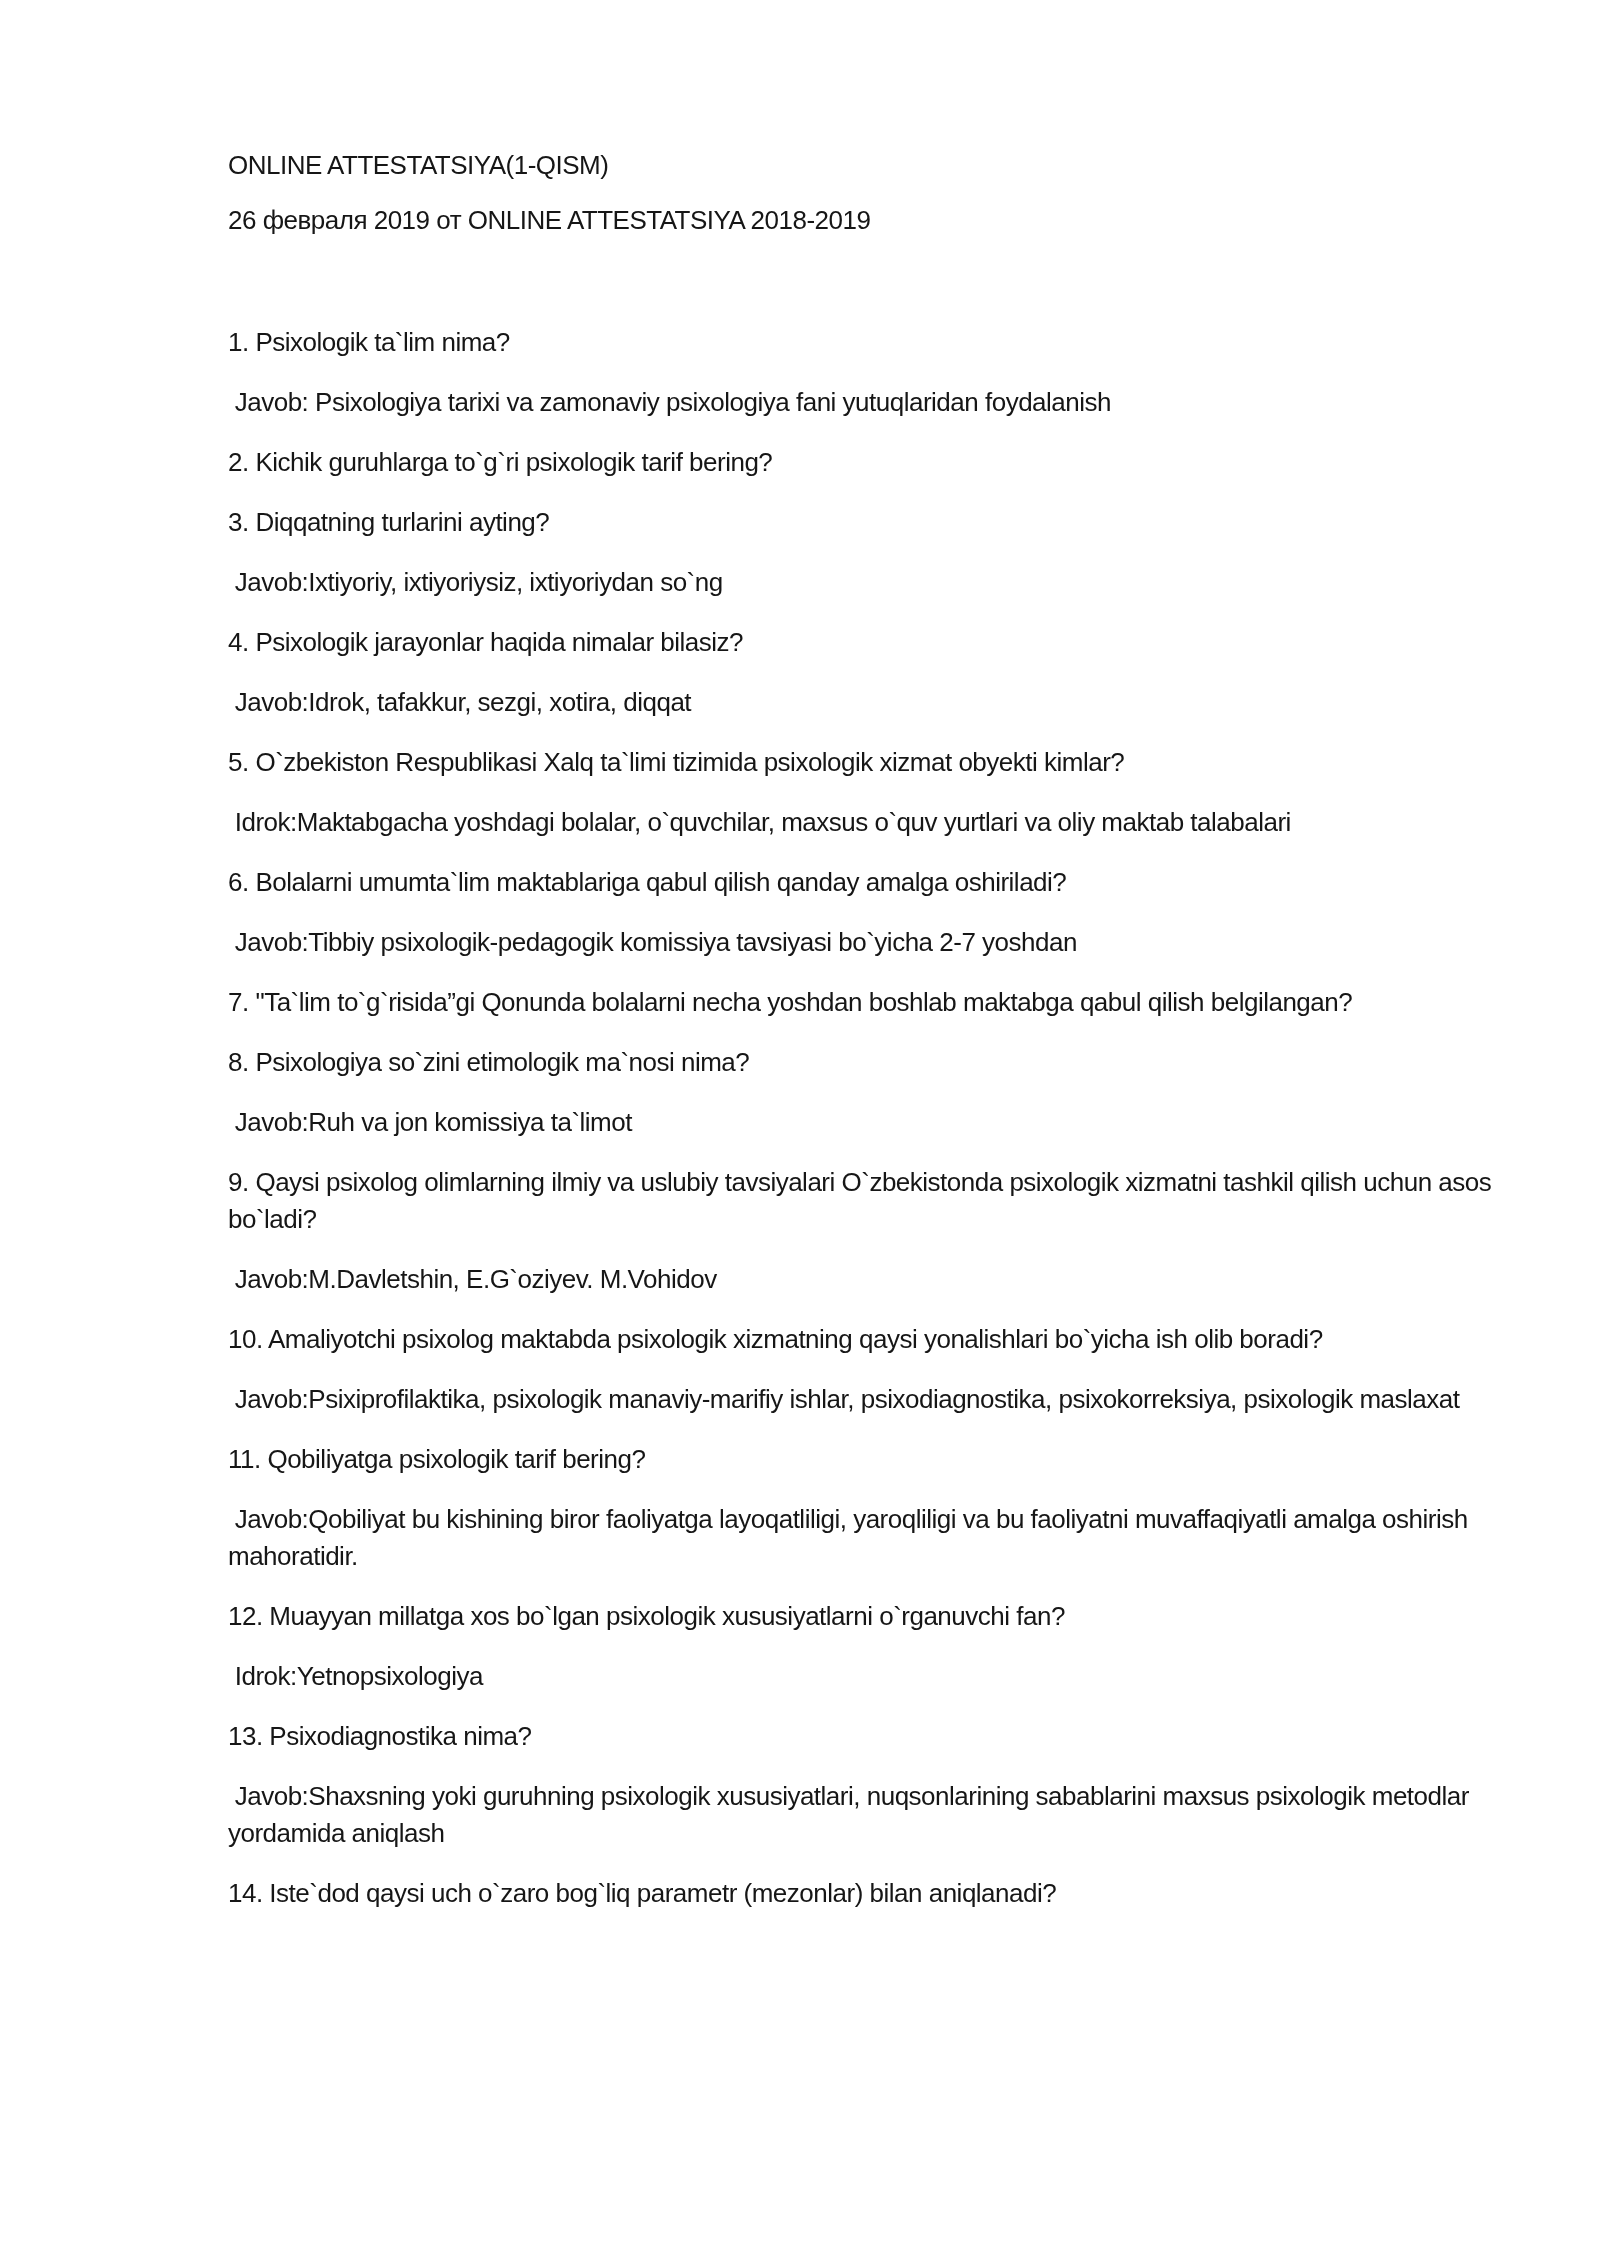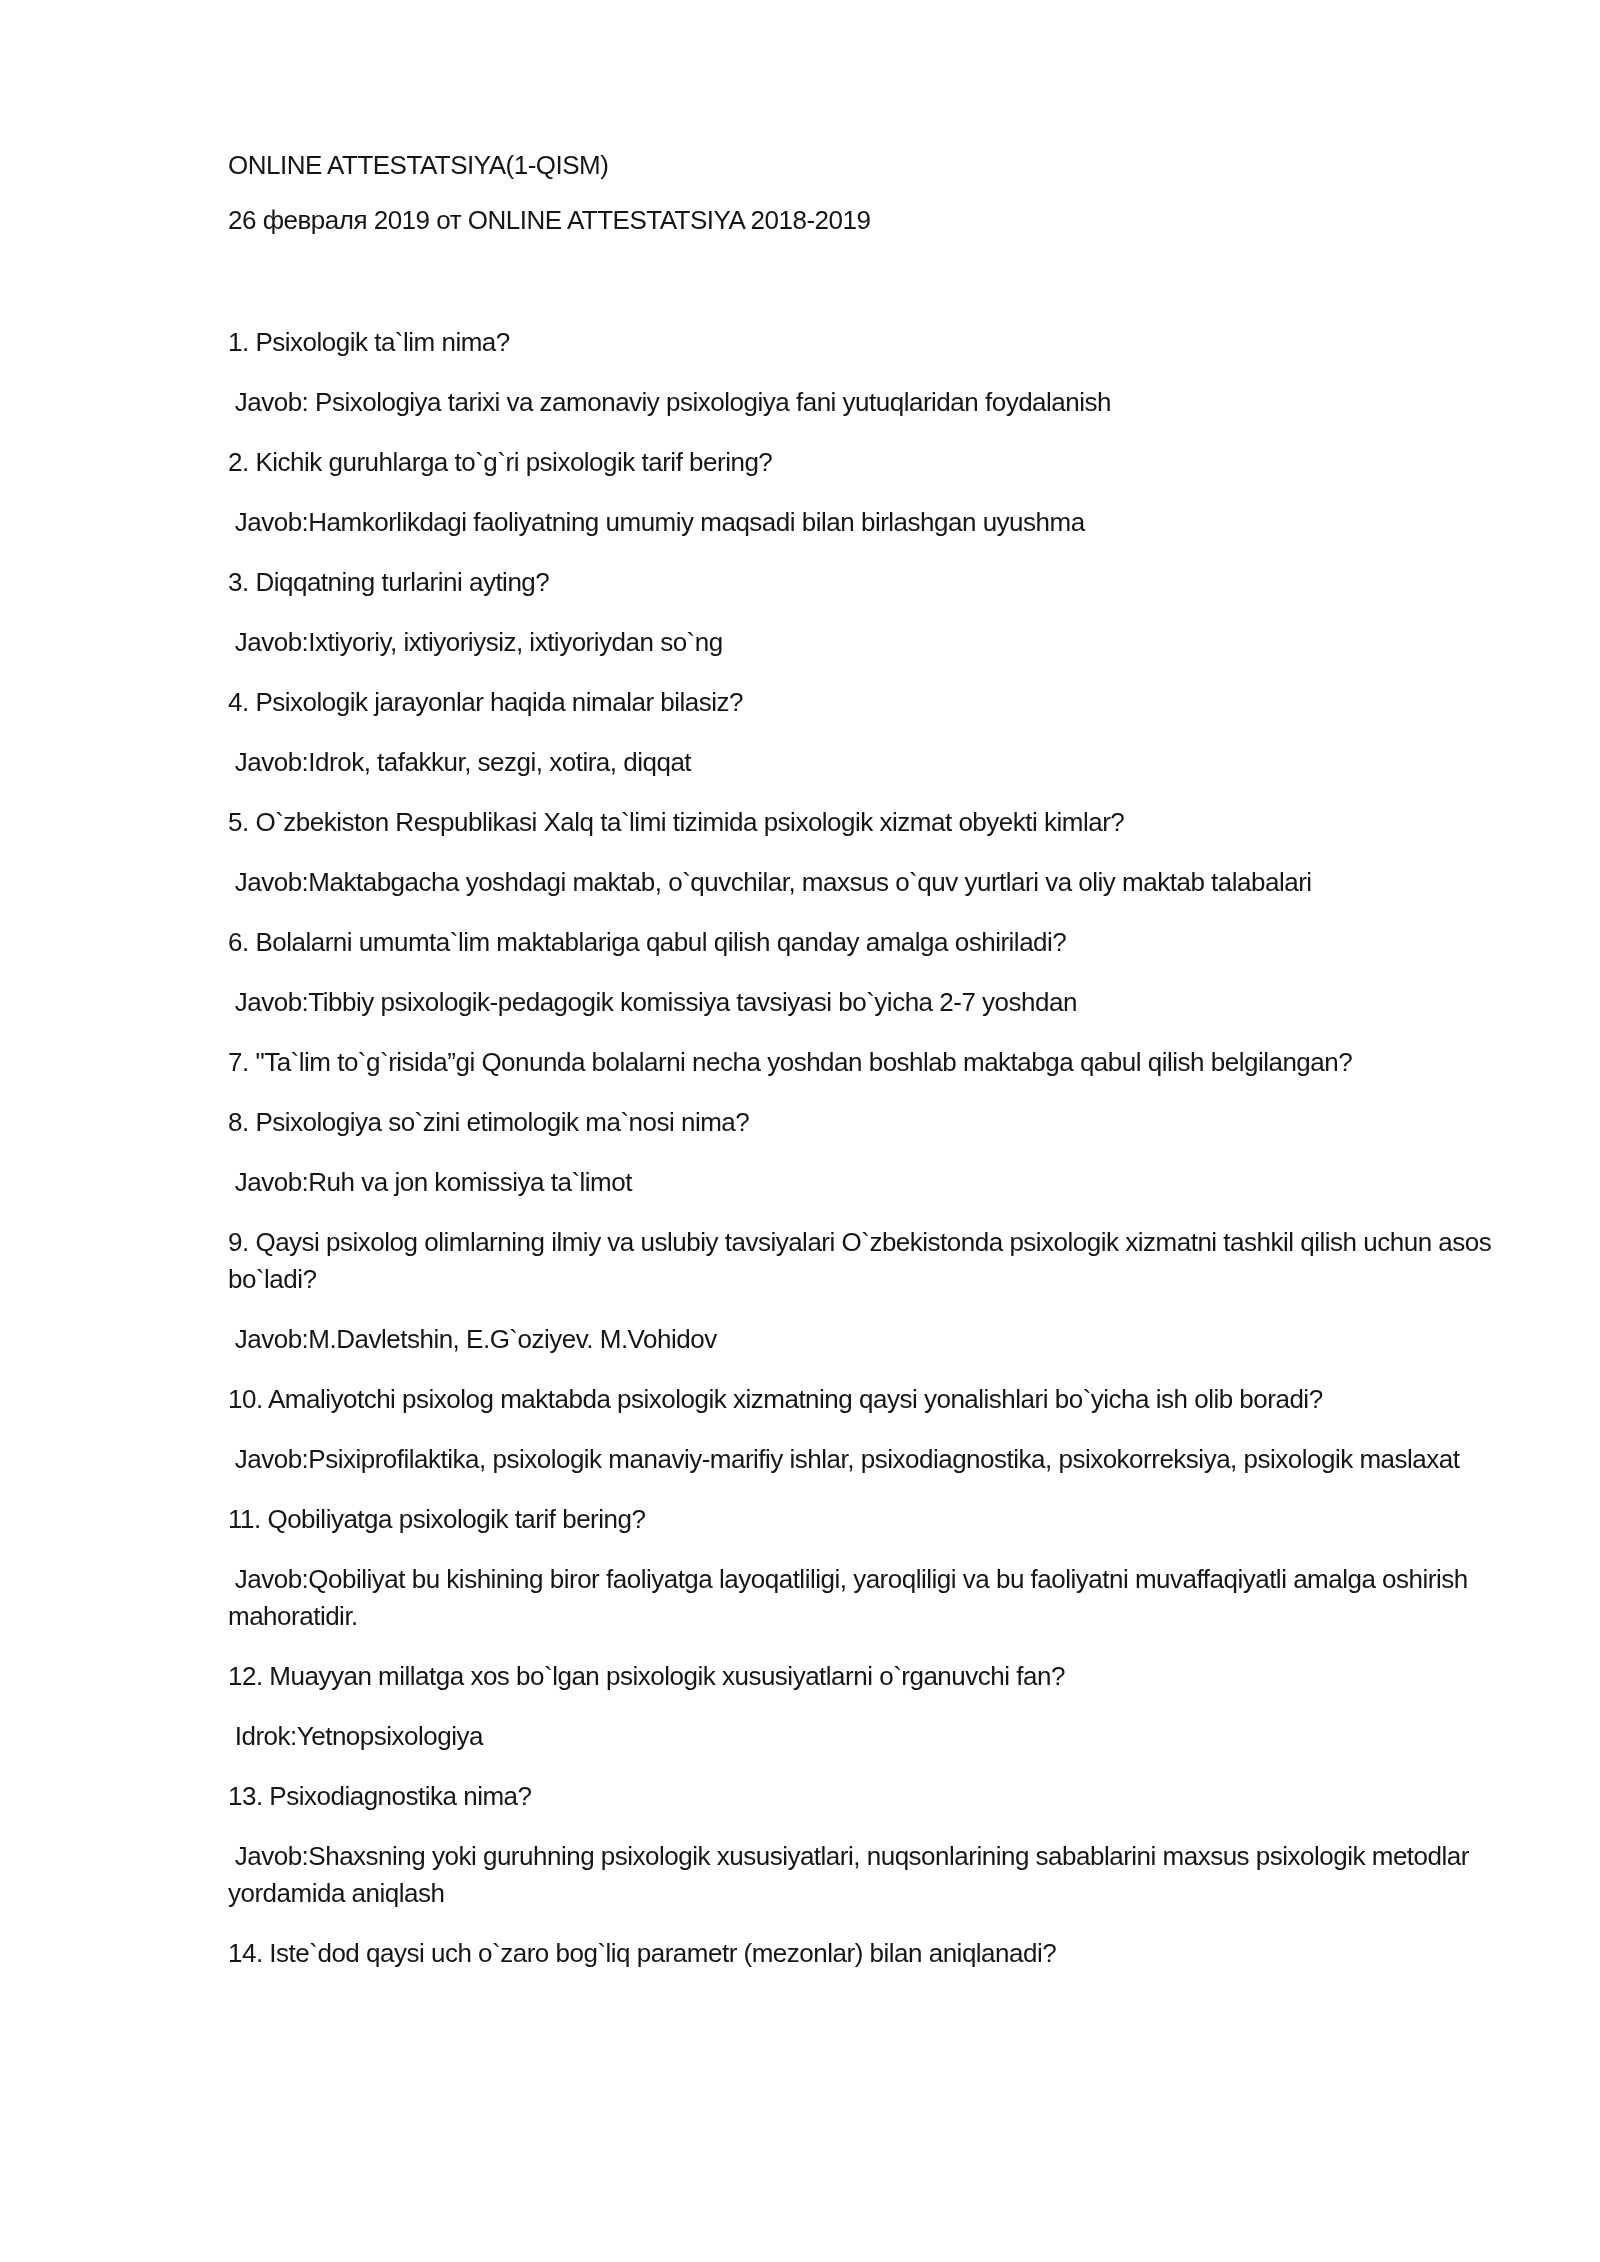--- a/index.html
+++ b/index.html
@@ -38,27 +38,26 @@
 </head>
 <body>
 
 <div class="page">
   <p class="para title">ONLINE ATTESTATSIYA(1-QISM)</p>
   <p class="para subtitle">26 февраля 2019 от ONLINE ATTESTATSIYA 2018-2019</p>
 
   <p class="para">1. Psixologik ta`lim nima?</p>
   <p class="para"> Javob: Psixologiya tarixi va zamonaviy psixologiya fani yutuqlaridan foydalanish</p>
   <p class="para">2. Kichik guruhlarga to`g`ri psixologik tarif bering?</p>
-  <p class="para"> Javob:Hamkorlikdagi faoliyatning umumiy maqsadi bilan birlashgan uyushma</p>
   <p class="para">3. Diqqatning turlarini ayting?</p>
   <p class="para"> Javob:Ixtiyoriy, ixtiyoriysiz, ixtiyoriydan so`ng</p>
   <p class="para">4. Psixologik jarayonlar haqida nimalar bilasiz?</p>
   <p class="para"> Javob:Idrok, tafakkur, sezgi, xotira, diqqat</p>
   <p class="para">5. O`zbekiston Respublikasi Xalq ta`limi tizimida psixologik xizmat obyekti kimlar?</p>
-  <p class="para"> Javob:Maktabgacha yoshdagi maktab, o`quvchilar, maxsus o`quv yurtlari va oliy maktab talabalari</p>
+  <p class="para"> Idrok:Maktabgacha yoshdagi bolalar, o`quvchilar, maxsus o`quv yurtlari va oliy maktab talabalari</p>
   <p class="para">6. Bolalarni umumta`lim maktablariga qabul qilish qanday amalga oshiriladi?</p>
   <p class="para"> Javob:Tibbiy psixologik-pedagogik komissiya tavsiyasi bo`yicha 2-7 yoshdan</p>
   <p class="para">7. "Ta`lim to`g`risida”gi Qonunda bolalarni necha yoshdan boshlab maktabga qabul qilish belgilangan?</p>
   <p class="para">8. Psixologiya so`zini etimologik ma`nosi nima?</p>
   <p class="para"> Javob:Ruh va jon komissiya ta`limot</p>
   <p class="para">9. Qaysi psixolog olimlarning ilmiy va uslubiy tavsiyalari O`zbekistonda psixologik xizmatni tashkil qilish uchun asos bo`ladi?</p>
   <p class="para"> Javob:M.Davletshin, E.G`oziyev. M.Vohidov</p>
   <p class="para">10. Amaliyotchi psixolog maktabda psixologik xizmatning qaysi yonalishlari bo`yicha ish olib boradi?</p>
   <p class="para"> Javob:Psixiprofilaktika, psixologik manaviy-marifiy ishlar, psixodiagnostika, psixokorreksiya, psixologik maslaxat</p>
   <p class="para">11. Qobiliyatga psixologik tarif bering?</p>

